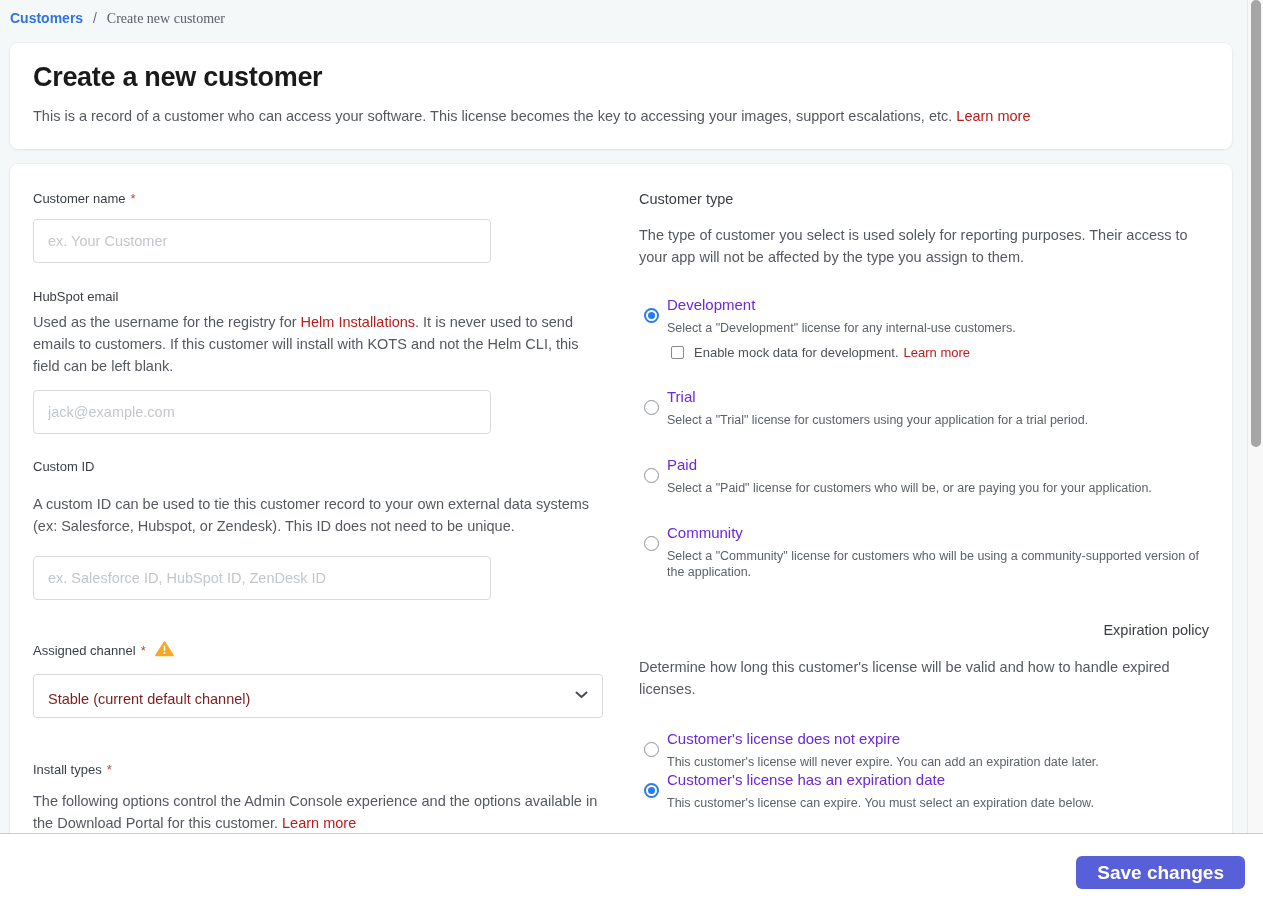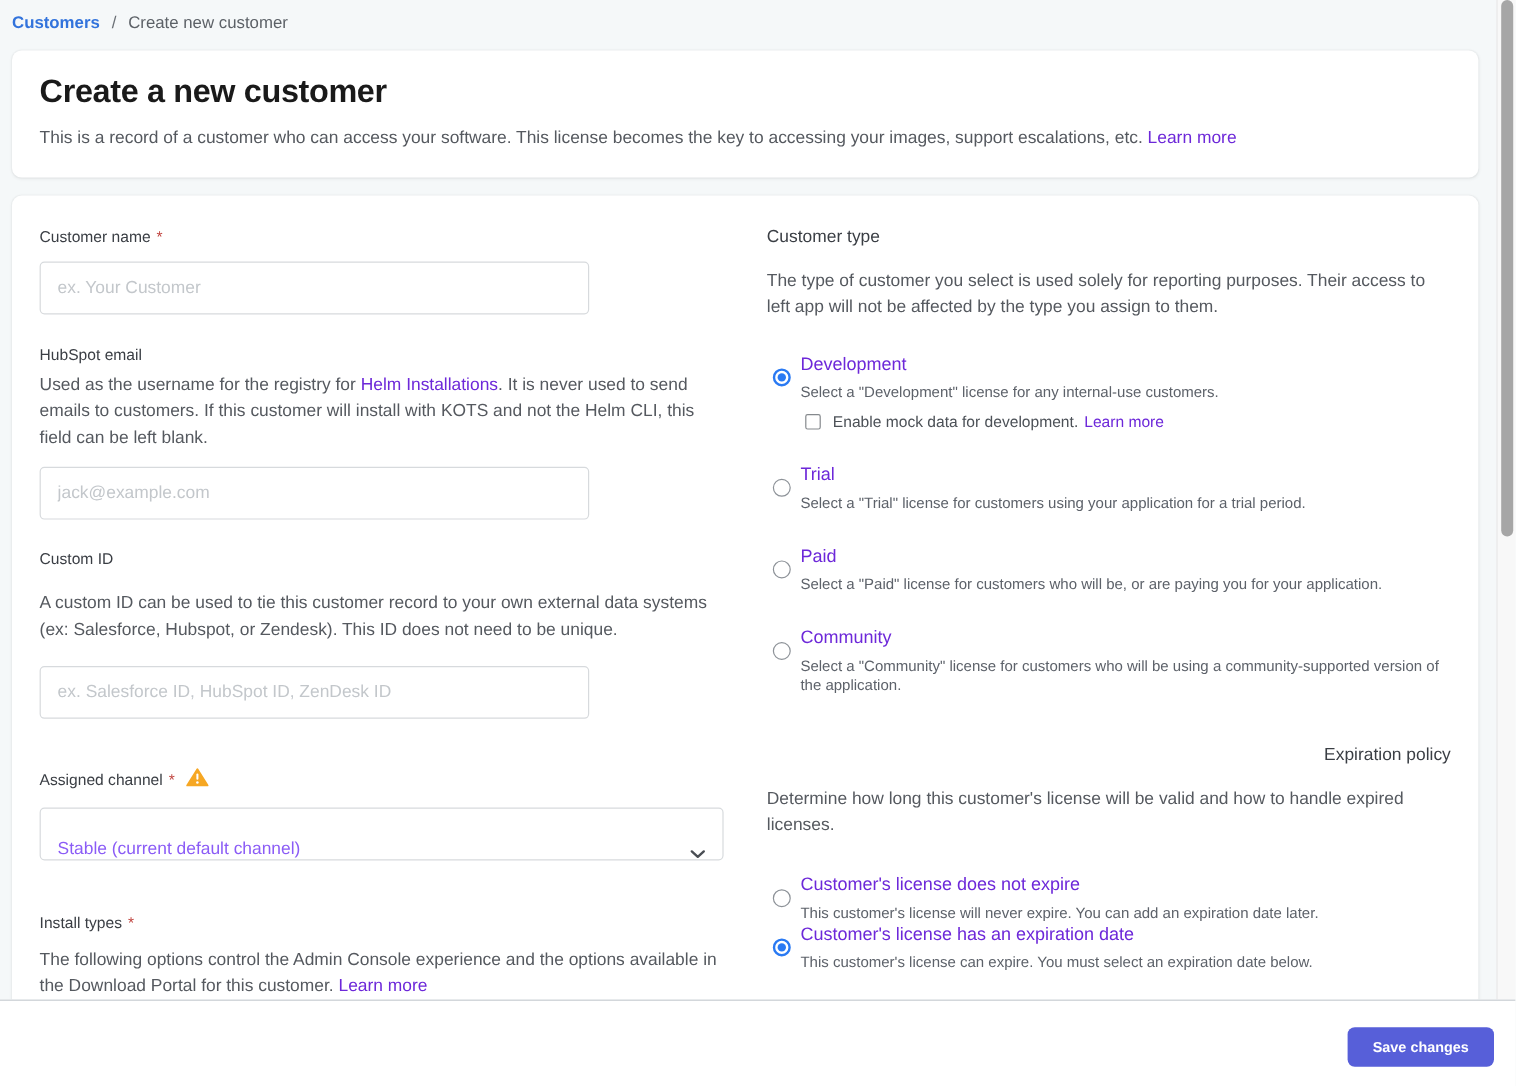--- a/index.html
+++ b/index.html
@@ -9,31 +9,31 @@
     background:#f5f8f9;
     position:relative;
     color:#55595f;
   }
   .scroll-area { position:absolute; top:0; left:0; width:1247px; height:833px; overflow:hidden; }
 
   
   .breadcrumb { margin:10px 0 0 10px; font-size:14px; color:#6a6f75; }
   .breadcrumb a { color:#3273dc; font-weight:600; text-decoration:none; cursor:pointer; }
   .breadcrumb .sep { margin:0 6px; color:#6a6f75; }
-  .breadcrumb .current { color:#5c6167; }
+  .breadcrumb .current { color:#5c6167;font-family:Liberation Serif, serif; }
 
   .card {
     background:#fff; border-radius:8px;
     box-shadow:0 1px 3px rgba(0,0,0,0.07), 0 0 0 1px rgba(0,0,0,0.02);
   }
   .header-card { margin:16px 15px 0 10px; width:1222px; padding:18px 23px 22px 23px; }
   .header-card h1 { font-size:27px; line-height:32px; font-weight:700; color:#1a1a1a; letter-spacing:-0.3px; }
   .header-card .subtitle { margin-top:13px; font-size:14.5px; line-height:21px; color:#55595f; }
 
-  .link { color:#6d28d9; text-decoration:none; cursor:pointer; }
+  .link { color:#b91c1c; text-decoration:none; cursor:pointer; }
 
   .main-card { margin:15px 15px 0 10px; width:1222px; padding:27px 23px 90px 23px; display:flex; gap:36px; }
   .col { width:570px; }
 
   .field-label { font-size:13px; color:#3a3e44; font-weight:500; }
   .req { color:#c0443f; margin-left:5px; font-weight:500; }
   .warn-icon { margin-left:9px; vertical-align:-2px; }
 
   .text-input {
     width:458px; height:44px; margin-top:13px;
@@ -41,22 +41,22 @@
     padding:0 14px; font-size:14.5px; color:#3d4147; outline:none;
     font-family:"Liberation Sans", sans-serif; background:#fff;
   }
   .text-input::placeholder { color:#c3c7cb; }
 
   .para { font-size:14.5px; line-height:22px; color:#55595f; }
 
   .select {
     width:570px; height:44px; margin-top:16px;
     border:1px solid #d7dadd; border-radius:4px; background:#fff;
-    display:flex; align-items:flex-end; padding:0 14px; cursor:pointer;
-    font-size:14.5px; color:#8b5cf6;
+    display:flex; align-items:flex-start; padding:16px 14px; cursor:pointer;
+    font-size:14.5px; color:#7f1d1d;
   }
   .select .chev { margin-left:auto; }
 
   
   .section-label { font-size:14.5px; color:#3a3e44; font-weight:500; }
   .radio-option { position:relative; padding-left:28px; }
   .radio {
     position:absolute; left:5px; top:13px; width:15px; height:15px;
     border:1px solid #8d9298; border-radius:50%; background:#fff; cursor:pointer;
   }
@@ -92,21 +92,21 @@
   .vscrollbar .thumb { position:absolute; top:0; left:3px; width:10px; height:447px; background:#a6a6a6; border-radius:5px; }
 
   
   .footer {
     position:absolute; left:0; bottom:0; width:1263px; height:72px;
     background:#fff; border-top:1px solid #c9ced3;
   }
   .save-btn {
     position:absolute; right:18px; top:22px; height:33px; padding:0 21px;
     background:#575fd9; color:#fff; border:none; border-radius:6px;
-    font-family:"Liberation Sans", sans-serif; font-size:12px; font-weight:700; cursor:pointer;
+    font-family:"Liberation Sans", sans-serif; font-size:19px; font-weight:700; cursor:pointer;
   }
 </style>
 </head>
 <body>
 
 <div class="scroll-area">
 
   <div class="breadcrumb">
     <a>Customers</a>
     <span class="sep">/</span>
@@ -146,21 +146,21 @@
       </div>
 
       <div class="field-label m-install-label"><span>Install types</span><span class="req">*</span></div>
       <p class="para m-install-para"><span>The following options control the Admin Console experience and the options available in the Download Portal for this customer. </span><a class="link">Learn more</a></p>
 
     </div>
 
     <div class="col">
 
       <div class="section-label">Customer type</div>
-      <p class="para m-type-para">The type of customer you select is used solely for reporting purposes. Their access to left app will not be affected by the type you assign to them.</p>
+      <p class="para m-type-para">The type of customer you select is used solely for reporting purposes. Their access to your app will not be affected by the type you assign to them.</p>
 
       <div class="radio-option m-opt-first">
         <span class="radio checked"></span>
         <div class="radio-title">Development</div>
         <div class="radio-desc">Select a "Development" license for any internal-use customers.</div>
         <div class="check-row">
           <span class="checkbox"></span>
           <span>Enable mock data for development.</span>
           <a class="link">Learn more</a>
         </div>

